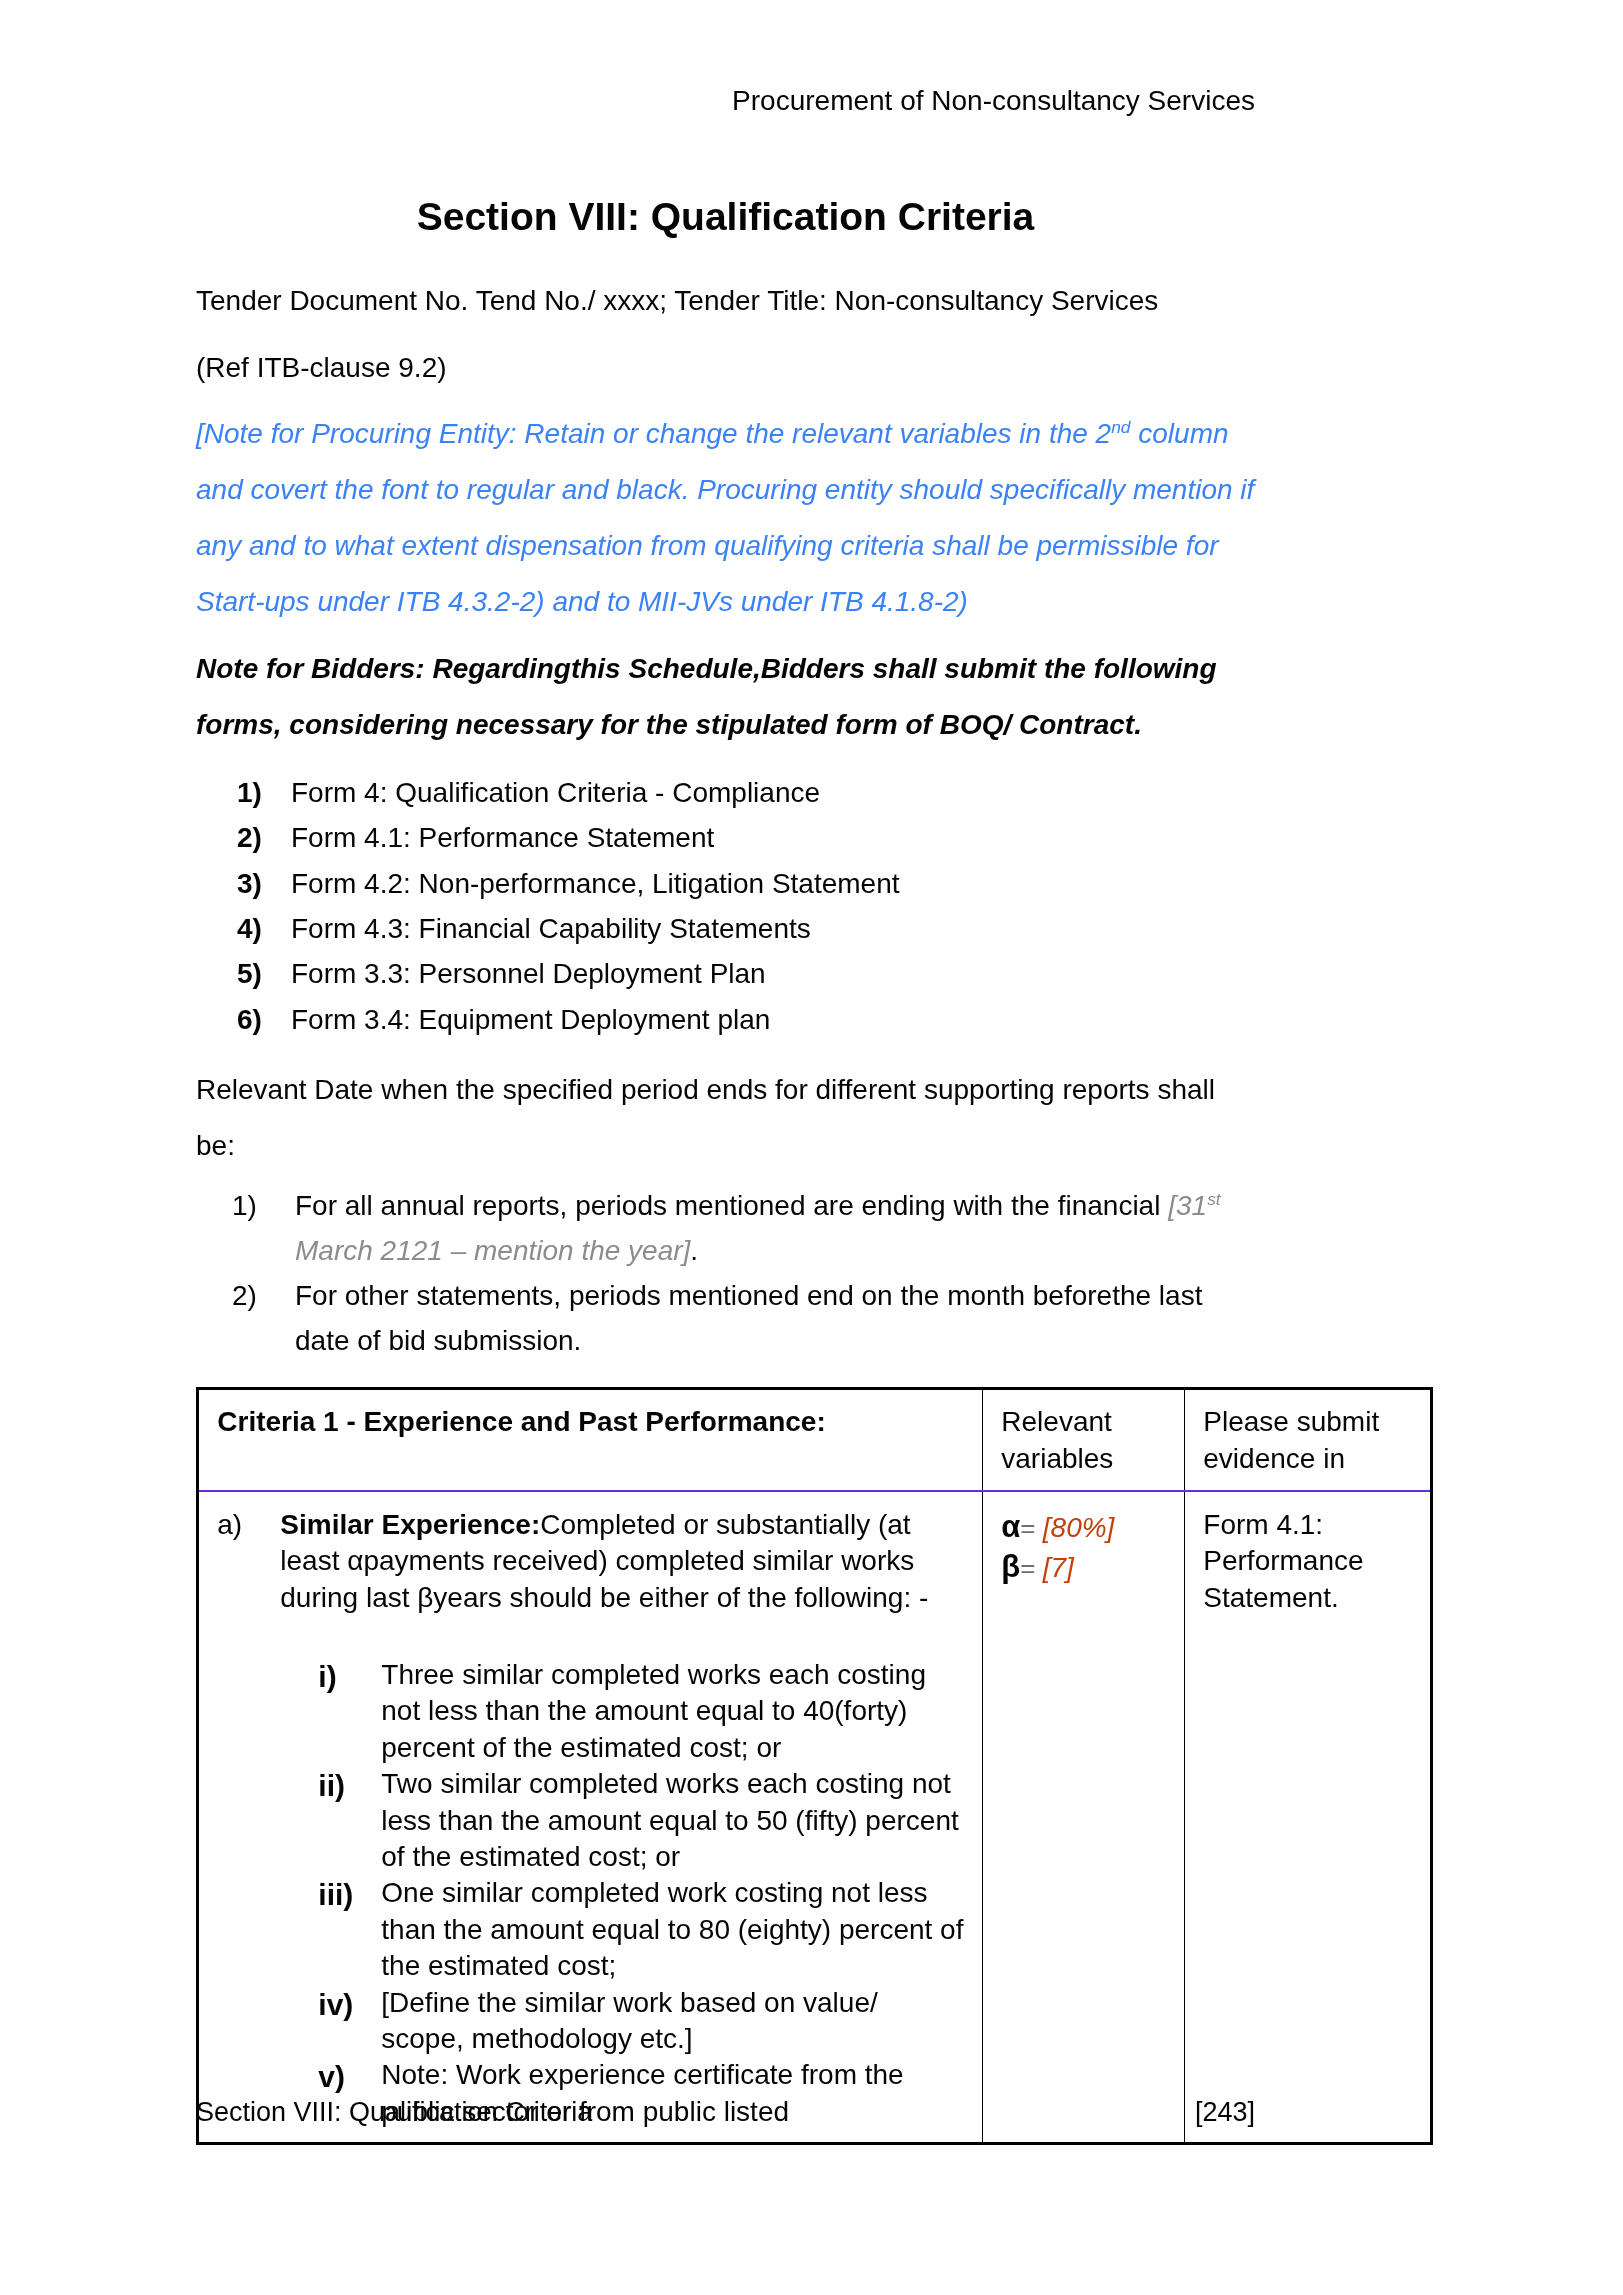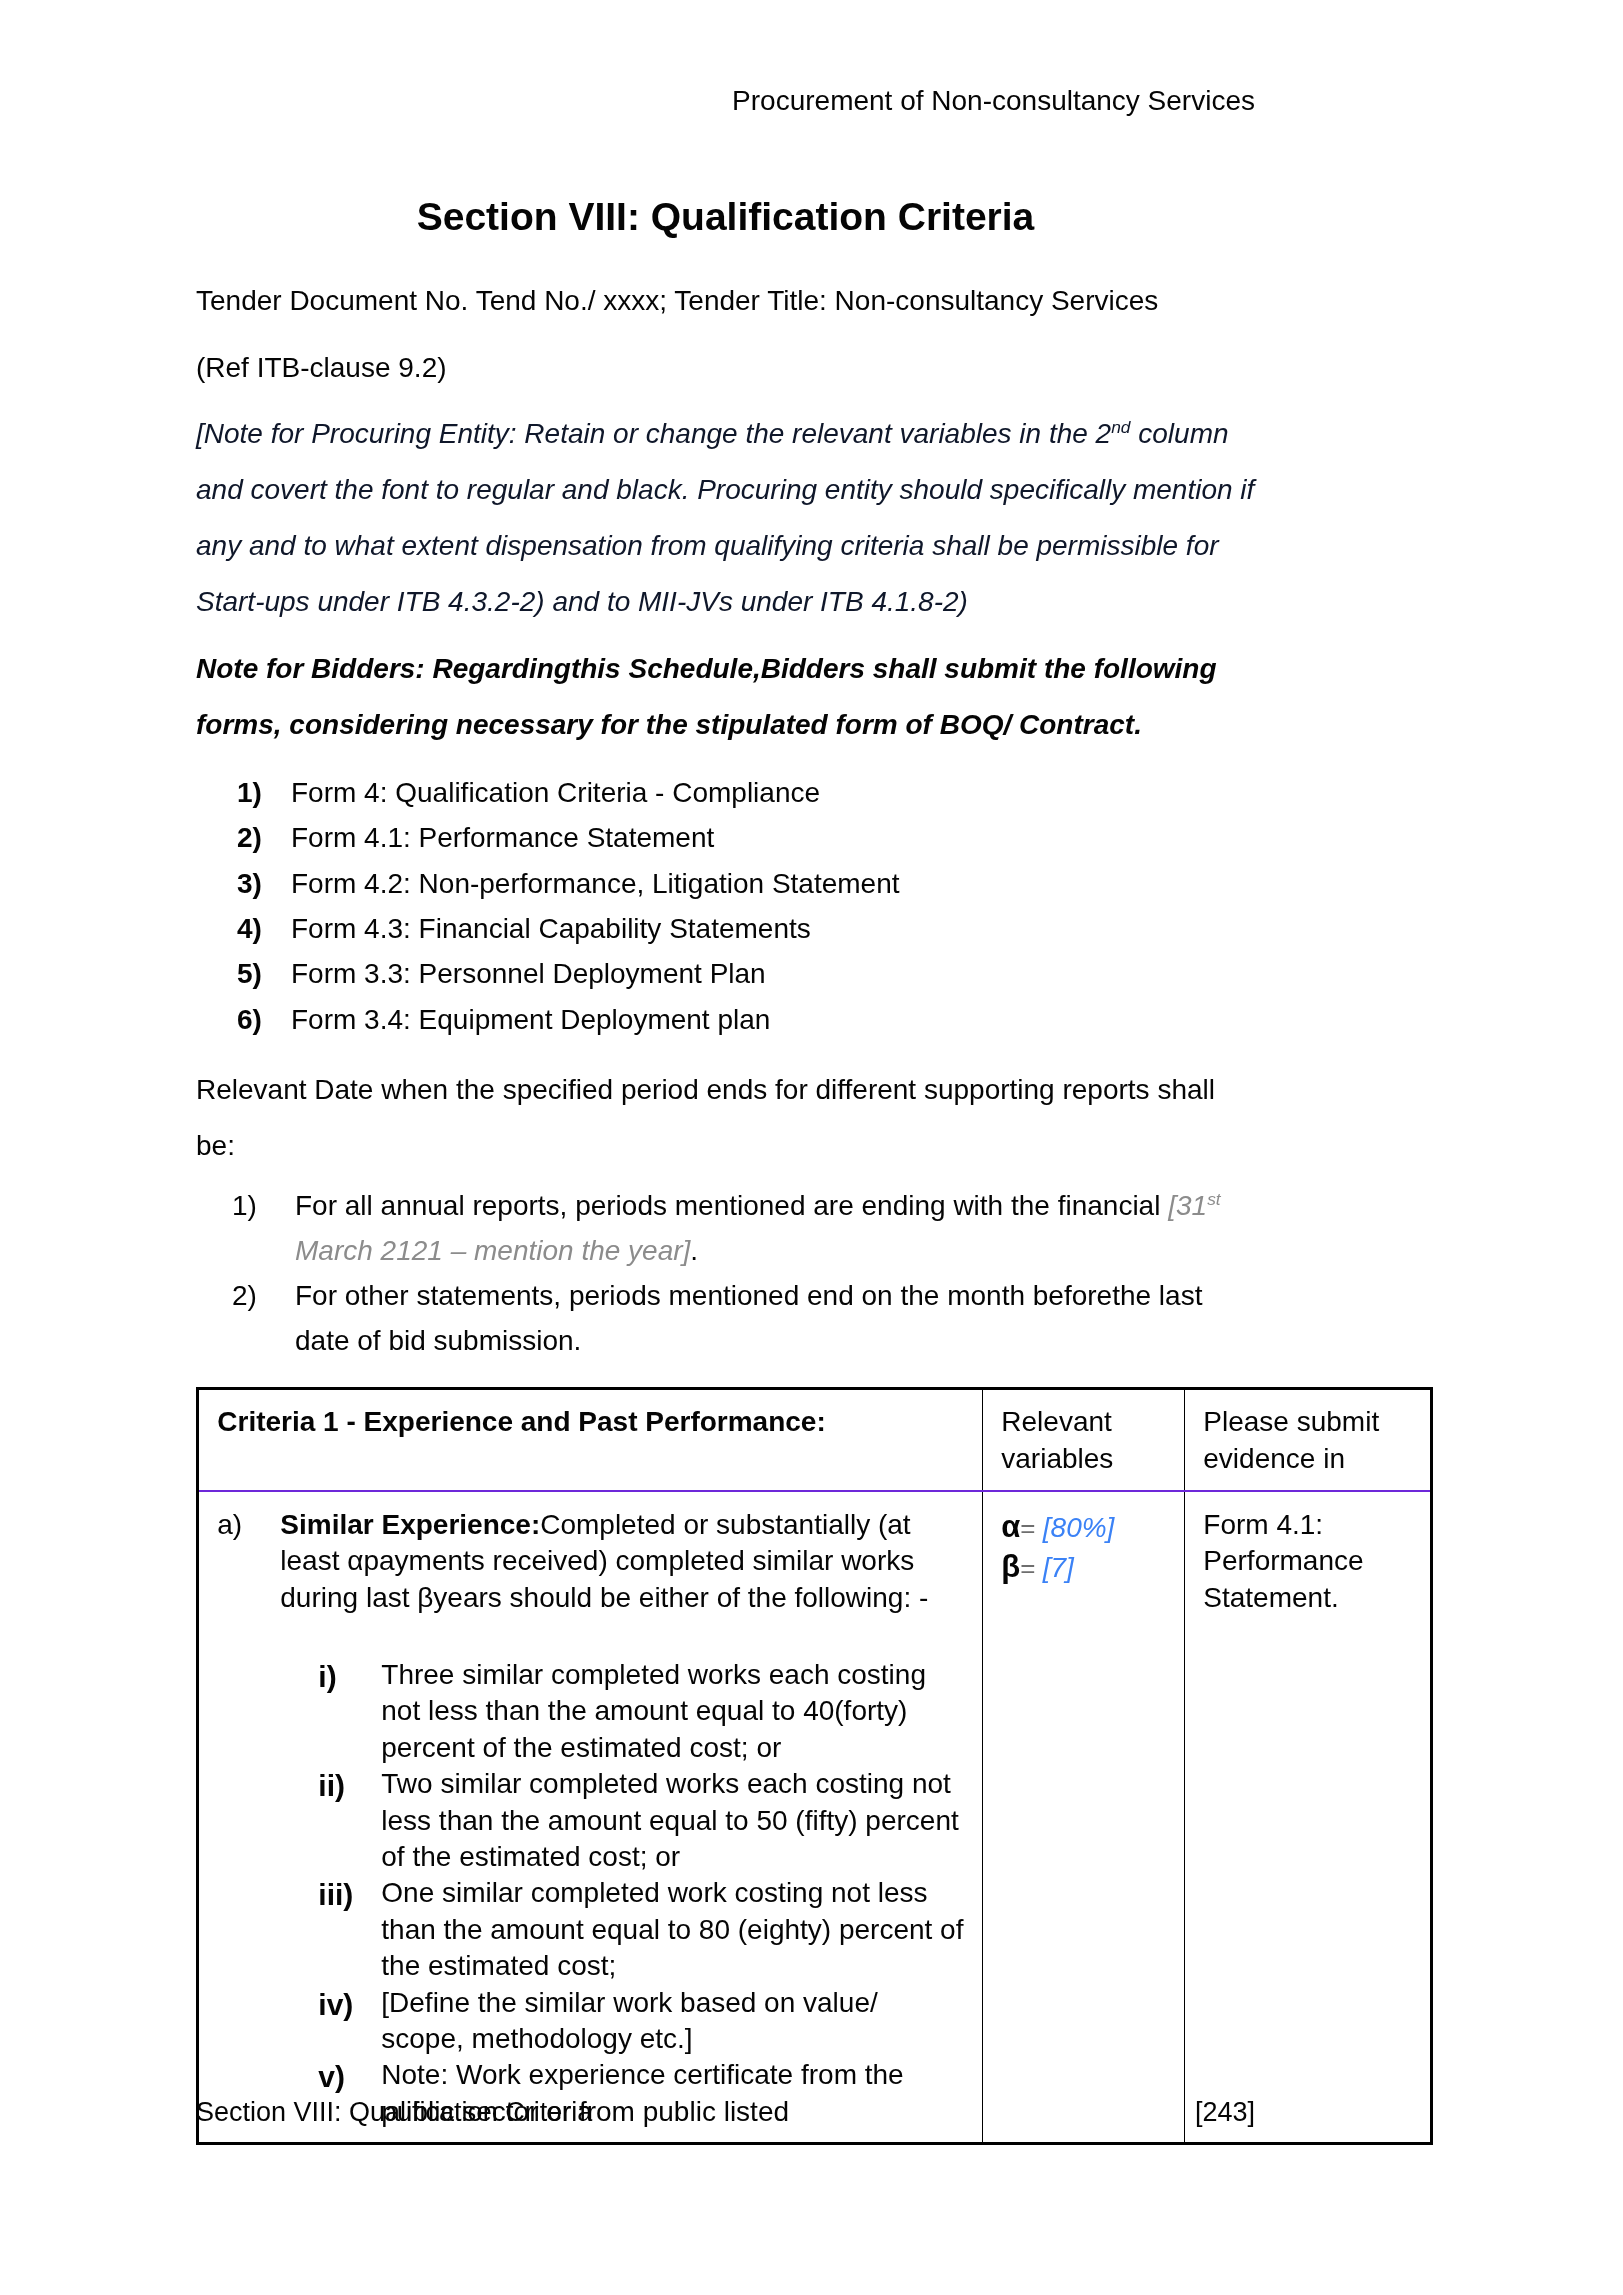--- a/index.html
+++ b/index.html
@@ -30,21 +30,21 @@
     line-height: 1.15;
     margin-top: 77px;
   }
   p.body-line {
     font-size: 28px;
     line-height: 2.0;
     margin: 10.5px 0 0 0;
   }
   p.first-line { margin-top: 34px; }
   .note-gray {
-    color: #0f172a;
+    color: #3b82f6;
     font-style: italic;
     font-size: 28px;
     line-height: 2.0;
     margin: 10.5px 0 0 0;
   }
   .note-bidders {
     font-weight: 700;
     font-style: italic;
     font-size: 28px;
     line-height: 2.0;
@@ -117,21 +117,21 @@
   .roman-num {
     font-weight: 700;
     width: 63px;
     flex: 0 0 63px;
     font-size: 30px;
   }
   .roman-text { flex: 1; }
   .var-block { white-space: nowrap; }
   .var-sym { font-weight: 700; font-size: 31px; }
   .var-eq { color: #6e6e6e; font-size: 26px; }
-  .var-val { color: #3b82f6; font-style: italic; }
+  .var-val { color: #c2410c; font-style: italic; }
   .var-beta { }
   .page-footer {
     position: absolute;
     left: 196px;
     right: 194px;
     top: 2097px;
     display: flex;
     justify-content: space-between;
     font-size: 27px;
   }

